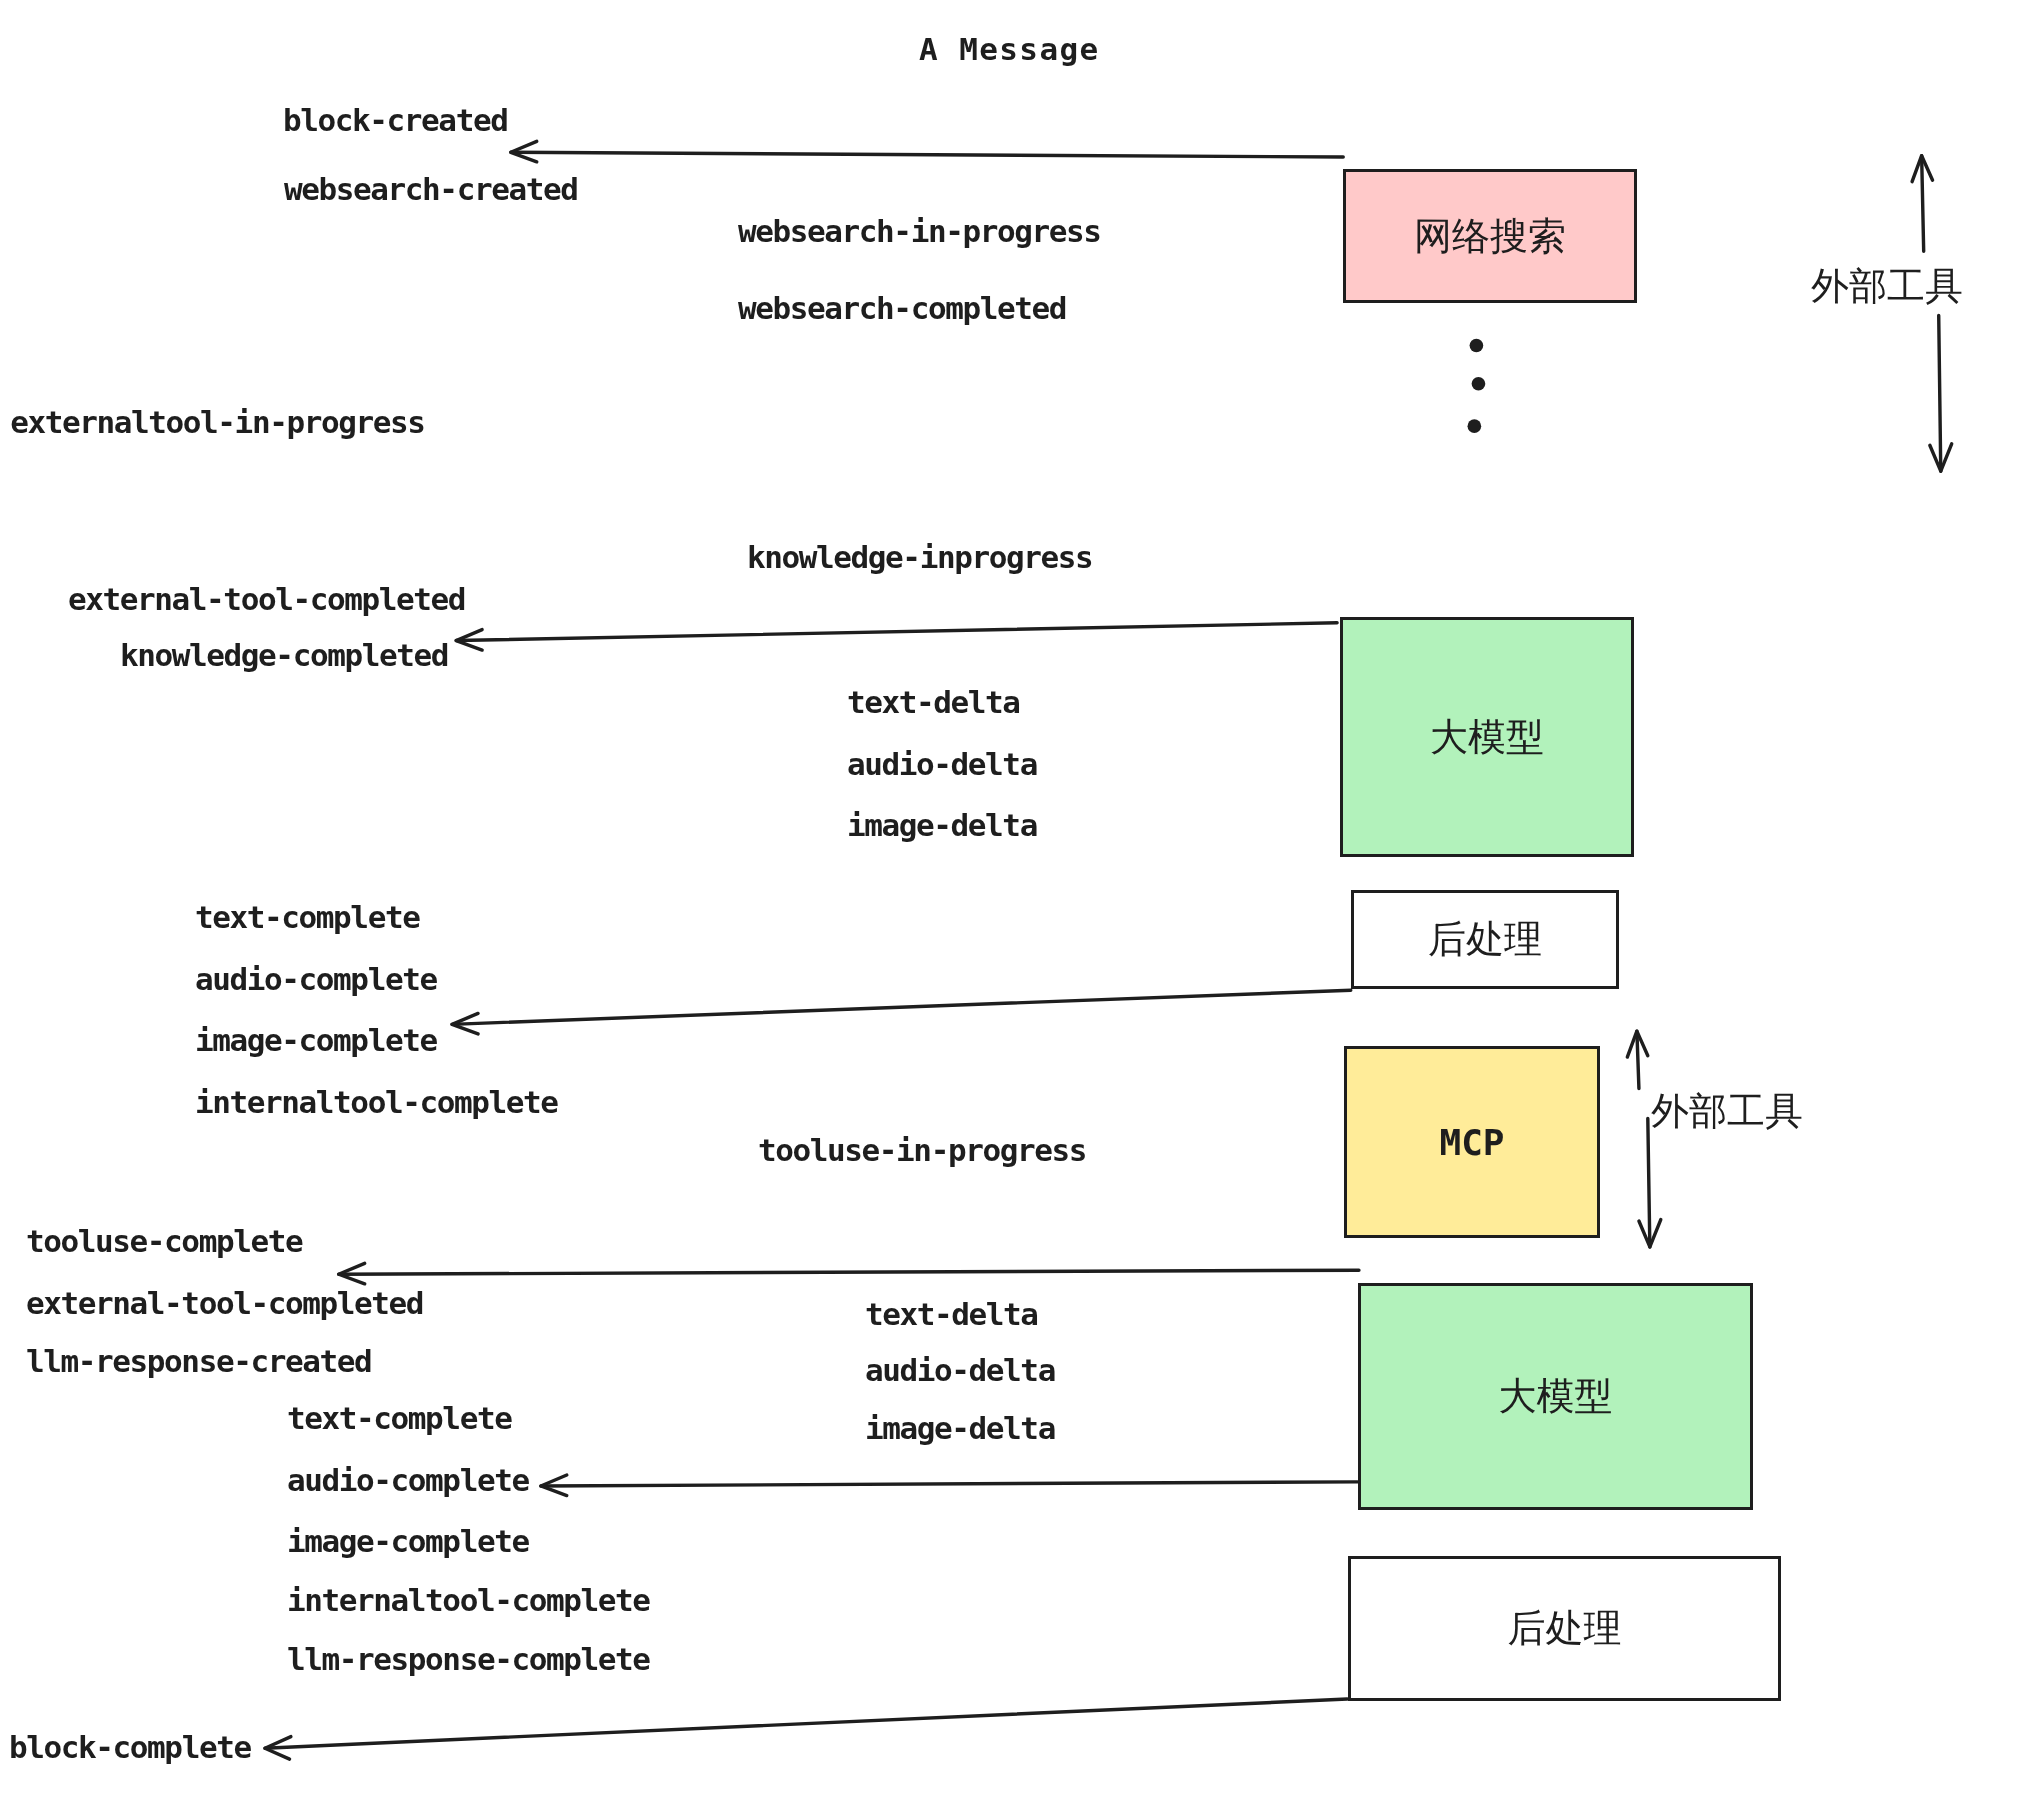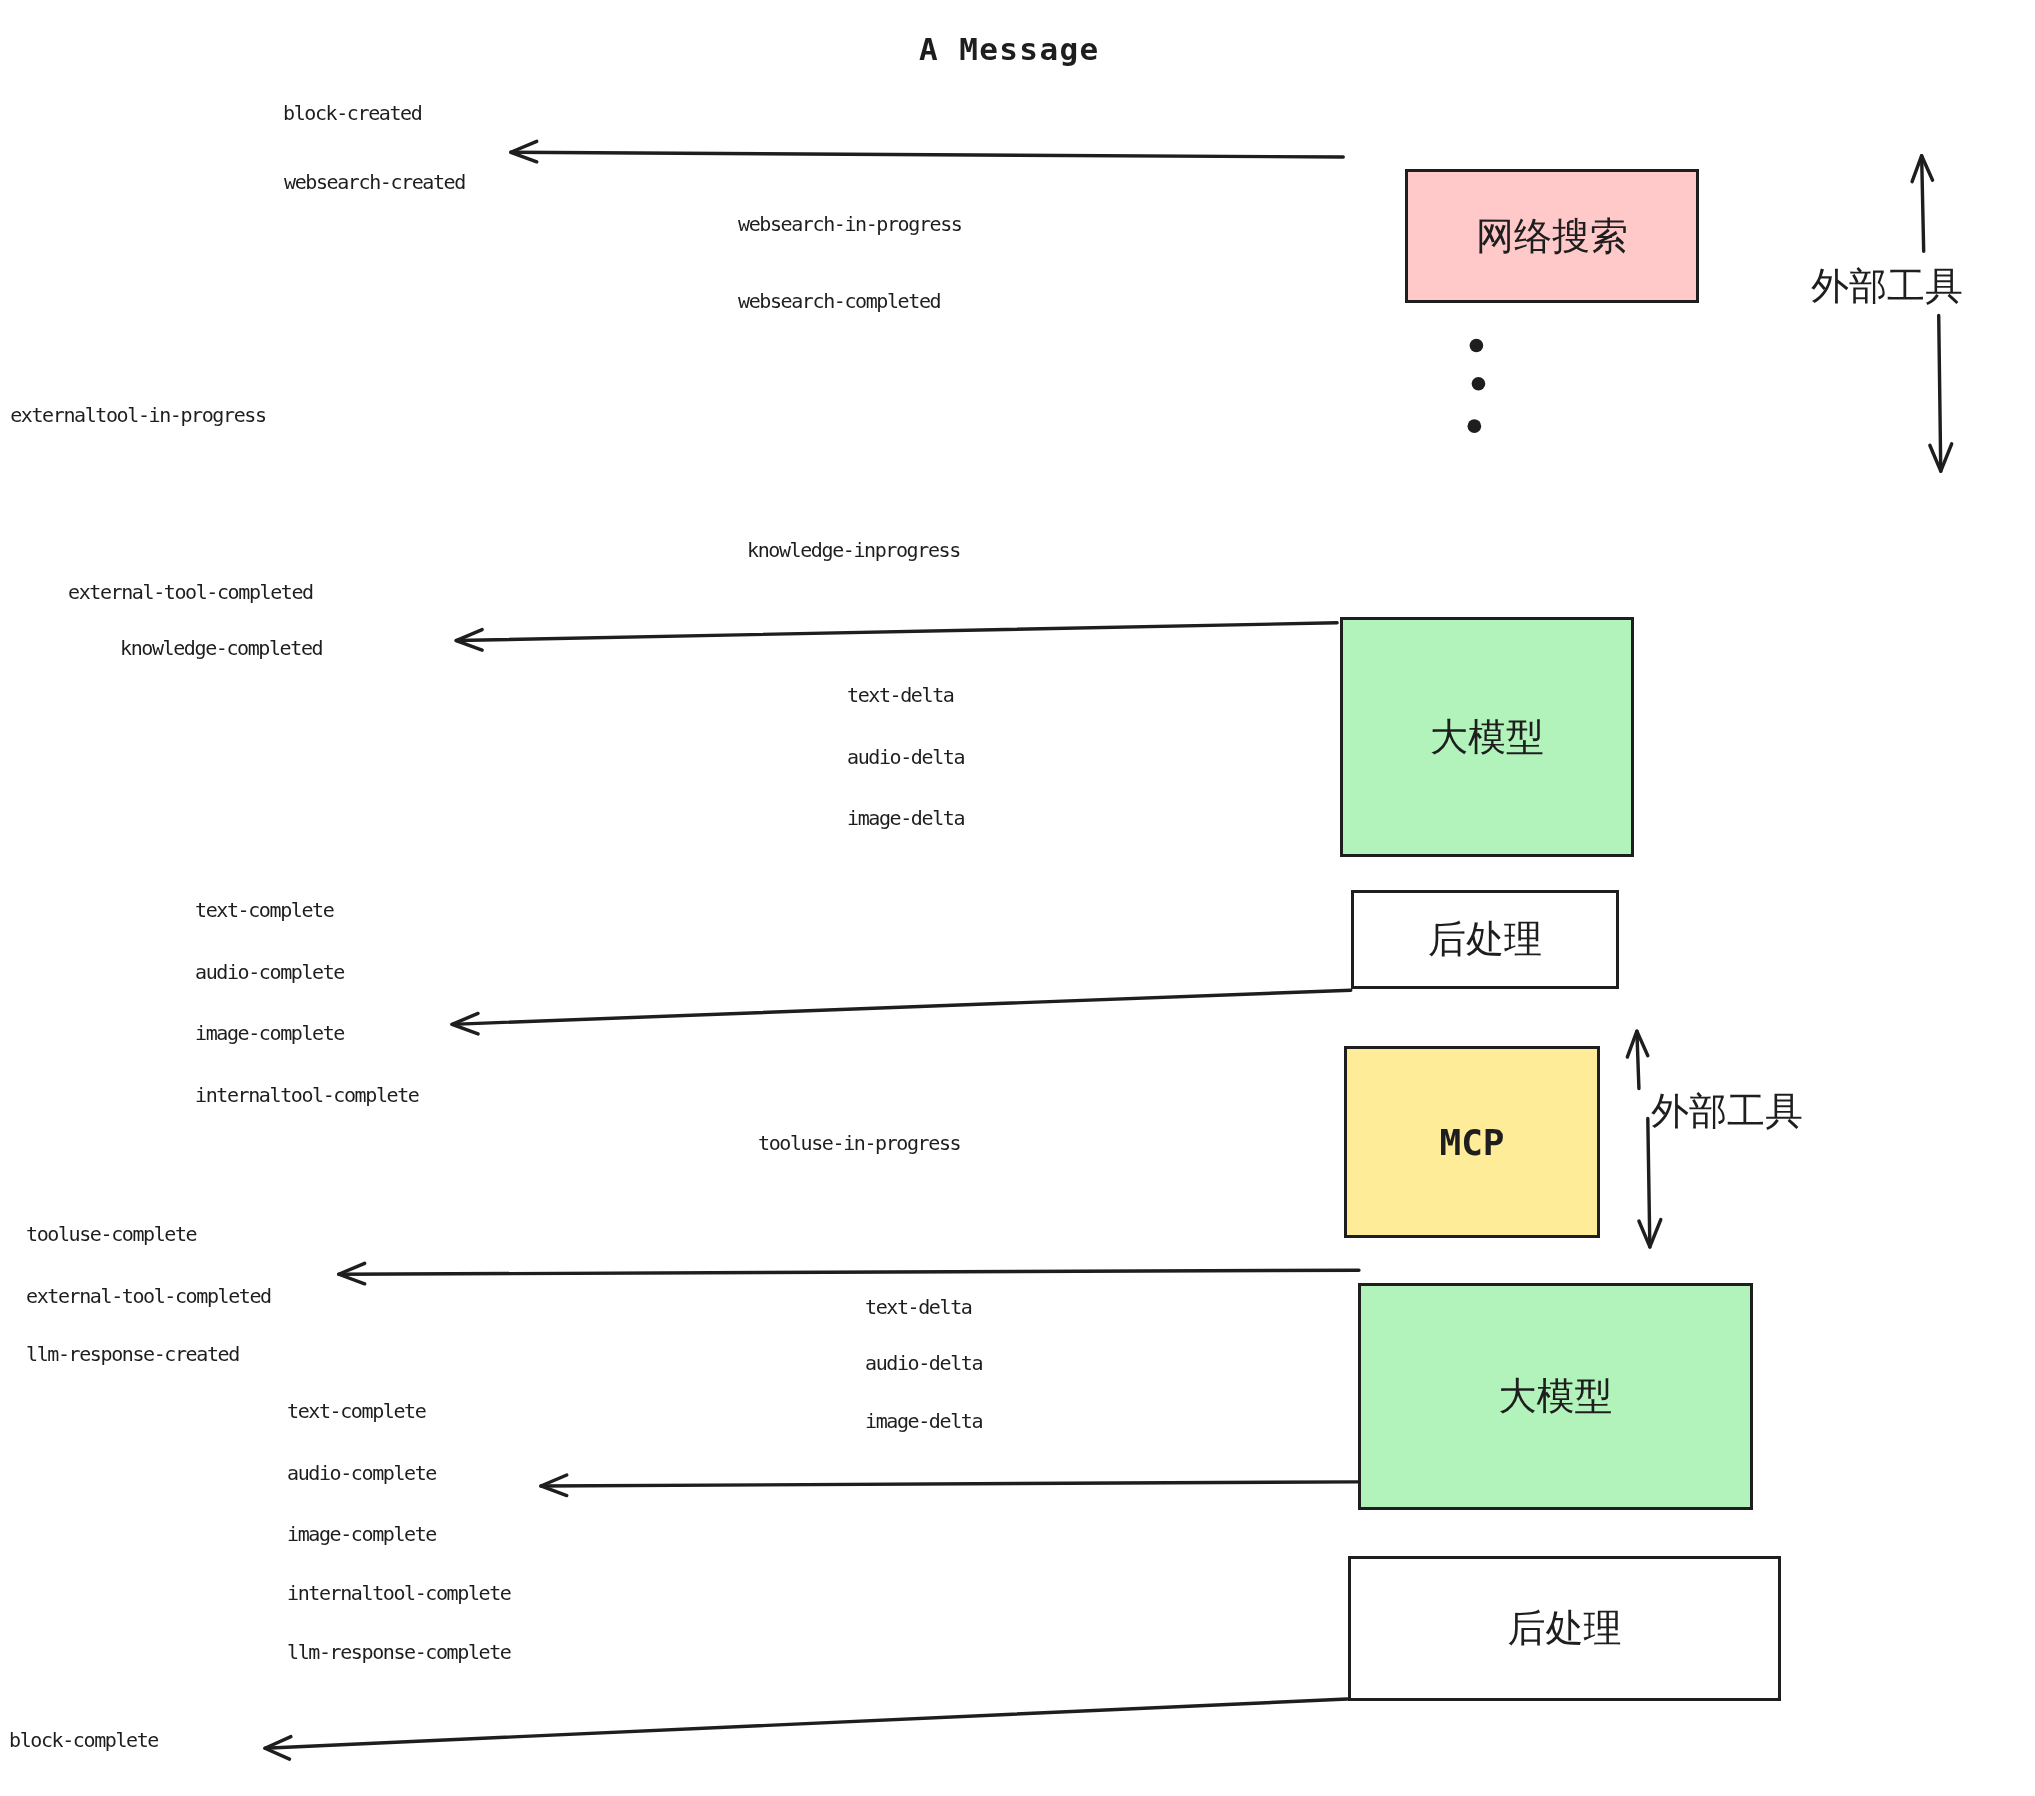--- a/index.html
+++ b/index.html
@@ -3,21 +3,21 @@
 <meta charset="utf-8">
 <style>
   :root{
     --pink:#FFC9C9; --green:#B2F2BB; --yellow:#FFEC99; --white:#FFFFFF; --stroke:#1E1E1E;
   }
   html,body{margin:0;padding:0;background:#ffffff;}
   body{width:2035px;height:1796px;position:relative;overflow:hidden;
        font-family:"DejaVu Sans Mono","Liberation Mono",monospace;color:var(--stroke);}
   .canvas{position:absolute;inset:0;}
   .title{position:absolute;left:919px;top:15px;font-size:31px;font-weight:bold;letter-spacing:1.4px;white-space:nowrap;margin-top:16px;}
-  .evt{position:absolute;font-size:20px;line-height:1.18;white-space:nowrap;letter-spacing:-1.4px;}
+  .evt{position:absolute;font-size:31px;line-height:1.18;white-space:nowrap;letter-spacing:-1.4px;font-weight:bold;}
   .box{position:absolute;border:3.4px solid var(--stroke);display:flex;align-items:center;justify-content:center;
        font-family:"DejaVu Sans","Liberation Sans",sans-serif;font-size:38px;box-sizing:border-box;}
   .box.mono{font-family:"DejaVu Sans Mono","Liberation Mono",monospace;font-size:36px;font-weight:bold;}
   .pink{background:var(--pink);} .green{background:var(--green);text-align:right;}
   .yellow{background:var(--yellow);margin-top:36px;} .white{background:var(--white);}
   .side-label{position:absolute;font-family:Liberation Mono, monospace;
        font-size:38px;white-space:nowrap;}
   svg.overlay{position:absolute;left:0;top:0;width:2035px;height:1796px;pointer-events:none;}
   .edge{stroke:var(--stroke);stroke-width:5;fill:none;stroke-linecap:round;stroke-linejoin:round;}
   .dot{fill:var(--stroke);stroke:none;}
@@ -51,21 +51,21 @@
   <div class="evt" style="left:865px;top:1296px">text-delta</div>
   <div class="evt" style="left:865px;top:1352px">audio-delta</div>
   <div class="evt" style="left:865px;top:1410px">image-delta</div>
   <div class="evt" style="left:287px;top:1400px">text-complete</div>
   <div class="evt" style="left:287px;top:1462px">audio-complete</div>
   <div class="evt" style="left:287px;top:1523px">image-complete</div>
   <div class="evt" style="left:287px;top:1582px">internaltool-complete</div>
   <div class="evt" style="left:287px;top:1641px">llm-response-complete</div>
   <div class="evt" style="left:9px;top:1729px">block-complete</div>
 
-  <div class="box pink" style="left:1405px;top:169px;width:294px;height:134px">网络搜索</div>
+  <div class="box pink" style="left:1343px;top:169px;width:294px;height:134px">网络搜索</div>
   <div class="box green" style="left:1340px;top:617px;width:294px;height:240px">大模型</div>
   <div class="box white" style="left:1351px;top:890px;width:268px;height:99px">后处理</div>
   <div class="box yellow mono" style="left:1344px;top:1010px;width:256px;height:192px">MCP</div>
   <div class="box green" style="left:1358px;top:1283px;width:395px;height:227px">大模型</div>
   <div class="box white" style="left:1348px;top:1556px;width:433px;height:145px">后处理</div>
 
   <div class="side-label" style="left:1811px;top:261px">外部工具</div>
   <div class="side-label" style="left:1651px;top:1086px">外部工具</div>
 
   <svg class="overlay" viewBox="0 0 2980 2630">

